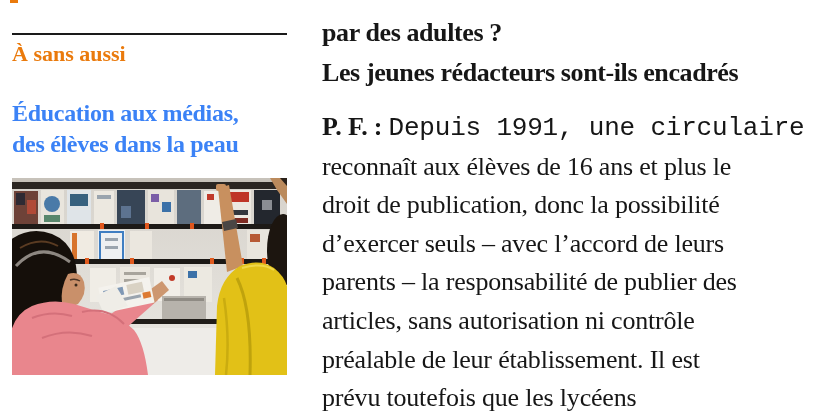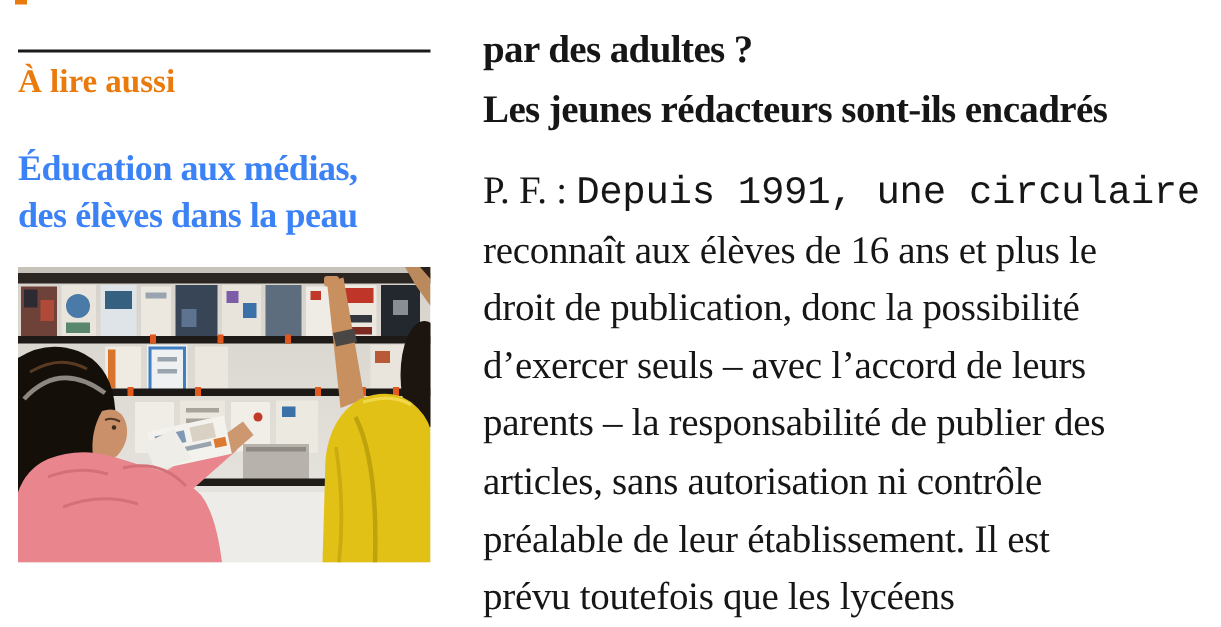--- a/index.html
+++ b/index.html
@@ -28,32 +28,32 @@
   
   .main{position:absolute;left:322px;top:0;width:492px;}
   .question{
     position:absolute;left:0;top:13px;margin:0;width:492px;
     font-weight:bold;font-size:26px;line-height:40px;letter-spacing:-0.4px;
   }
   .answer{
     position:absolute;left:0;top:108px;margin:0;width:500px;
     font-size:26px;line-height:38.6px;letter-spacing:-0.2px;
   }
-  .answer strong{font-weight:normal;text-align:right;}
+  .answer strong{font-weight:bold;text-align:right;}
   .tline{display:block;white-space:nowrap;}
   .lead-inline .tline:first-child{display:inline;font-family:Liberation Mono, monospace;}
 </style>
 </head>
 <body>
 
 <div class="top-accent"></div>
 
 <aside class="sidebar">
   <div class="rule"></div>
-  <div class="kicker">À lire aussi</div>
+  <div class="kicker">À sans aussi</div>
   <h3 class="rel-title">
       <span class="tline">Éducation aux médias,</span>
       <span class="tline">des élèves dans la peau</span>
     </h3>
 
   <div class="photo-wrap" role="img" aria-label="Deux lycéens accrochent des pages de journaux sur les rails d'un panneau mural">
     <svg width="275" height="197" viewBox="0 0 275 197" xmlns="http://www.w3.org/2000/svg" aria-hidden="true">
       <defs>
         <linearGradient id="wall" x1="0" y1="0" x2="0" y2="1">
           <stop offset="0" stop-color="#d6d2cb"></stop>

